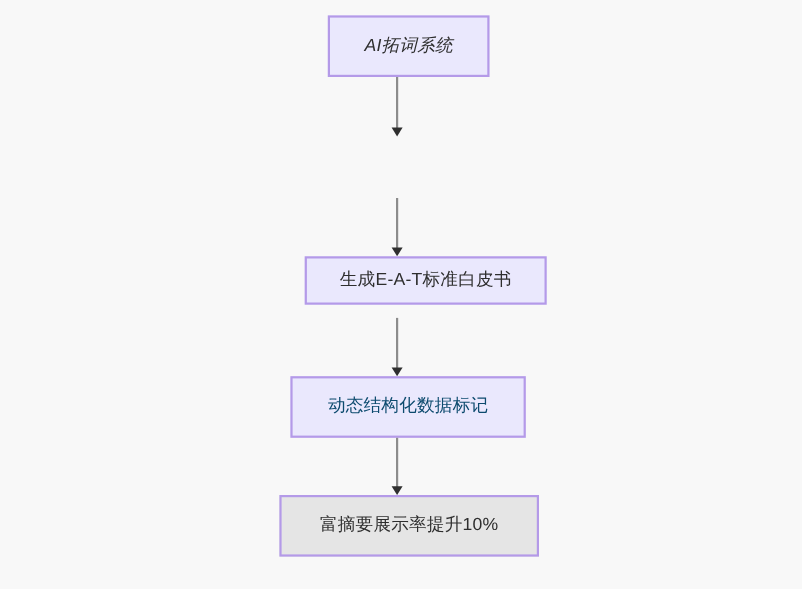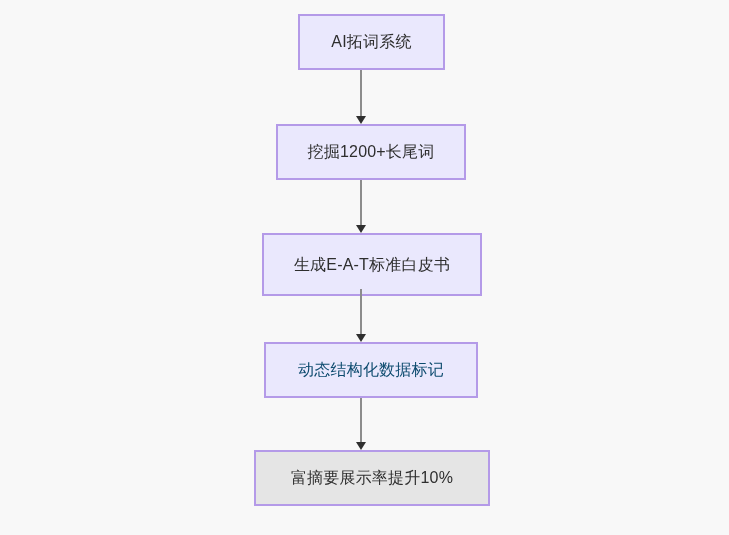--- a/index.html
+++ b/index.html
@@ -54,39 +54,36 @@
     border-right: 5px solid transparent;
     border-top: 8px solid #2f2f2f;
     margin-top: -1px;
   }
 </style>
 </head>
 <body>
 
 <div id="flowchart-canvas" style="background: rgb(248, 248, 248);">
 
-  <div class="node" id="node-n1" style="left: 298px; top: 14px; width: 147px; height: 56px; background: rgb(234, 232, 253); border-color: rgb(180, 154, 232); color: rgb(46, 46, 46);">
+  <div class="node" id="node-n1" style="left: 298px; top: 14px; width: 147px; height: 56px; background: rgb(234, 232, 253); border-color: rgb(180, 154, 232); color: rgb(46, 46, 46); font-style: italic;">
     <span class="node-label">AI拓词系统</span>
   </div>
 
   <div class="connector" id="edge-e1" style="left: 351px; top: 70px; height: 54px;">
     <div class="line" style="background: rgb(140, 140, 140);"></div>
     <div class="head" style="border-top-color: rgb(47, 47, 47);"></div>
   </div>
 
-  <div class="node" id="node-n2" style="left: 276px; top: 124px; width: 190px; height: 56px; background: rgb(234, 232, 253); border-color: rgb(180, 154, 232); color: rgb(46, 46, 46);">
-    <span class="node-label">挖掘1200+长尾词</span>
-  </div>
 
   <div class="connector" id="edge-e2" style="left: 351px; top: 180px; height: 53px;">
     <div class="line" style="background: rgb(140, 140, 140);"></div>
     <div class="head" style="border-top-color: rgb(47, 47, 47);"></div>
   </div>
 
-  <div class="node" id="node-n3" style="left: 262px; top: 233px; width: 220px; height: 63px; background: rgb(234, 232, 253); border-color: rgb(180, 154, 232); color: rgb(46, 46, 46);">
+  <div class="node" id="node-n3" style="left: 277px; top: 233px; width: 220px; height: 44px; background: rgb(234, 232, 253); border-color: rgb(180, 154, 232); color: rgb(46, 46, 46);">
     <span class="node-label">生成E-A-T标准白皮书</span>
   </div>
 
   <div class="connector" id="edge-e3" style="left: 351px; top: 289px; height: 53px;">
     <div class="line" style="background: rgb(140, 140, 140);"></div>
     <div class="head" style="border-top-color: rgb(47, 47, 47);"></div>
   </div>
 
   <div class="node" id="node-n4" style="left: 264px; top: 342px; width: 214px; height: 56px; background: rgb(234, 232, 253); border-color: rgb(180, 154, 232); color: #0c4a6e;">
     <span class="node-label">动态结构化数据标记</span>

